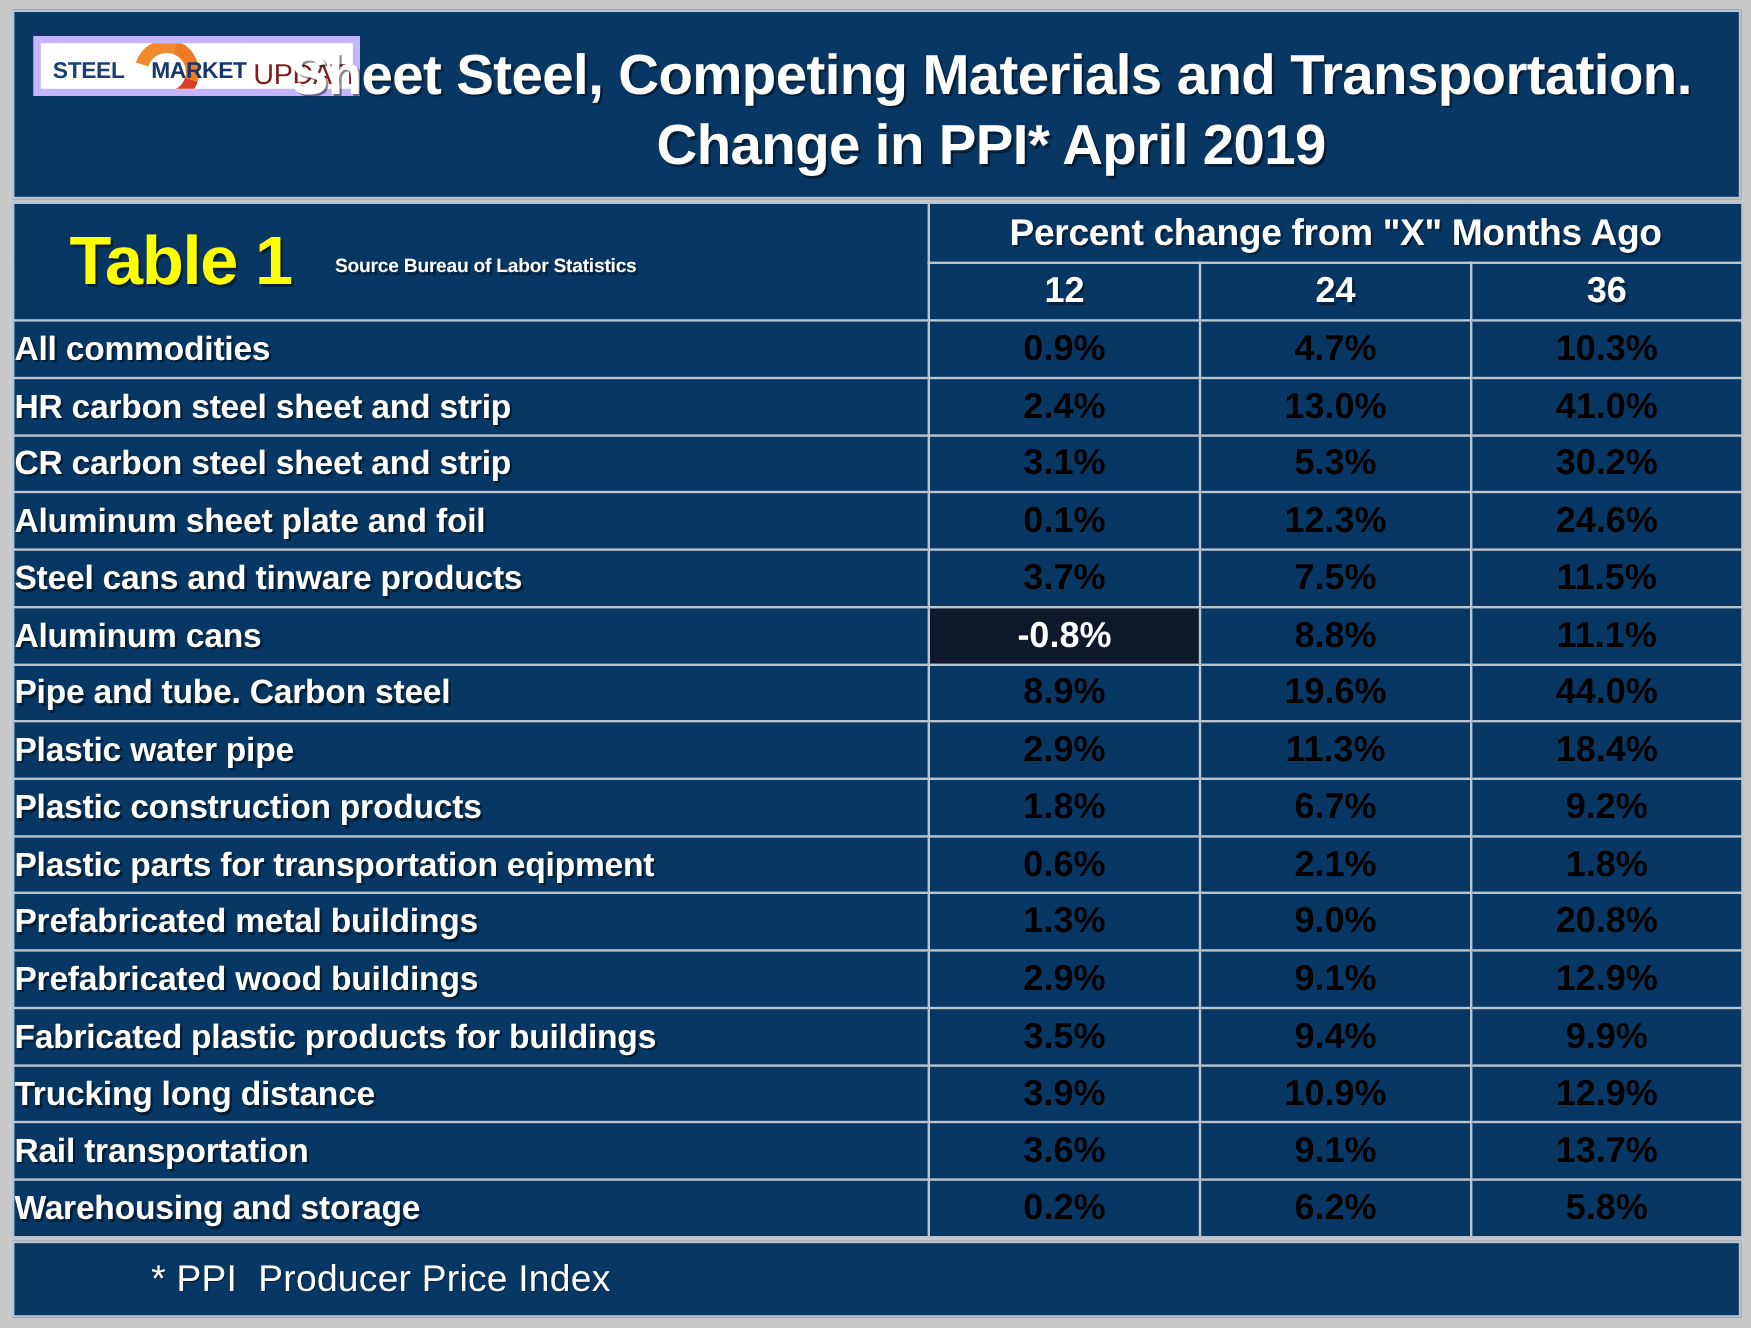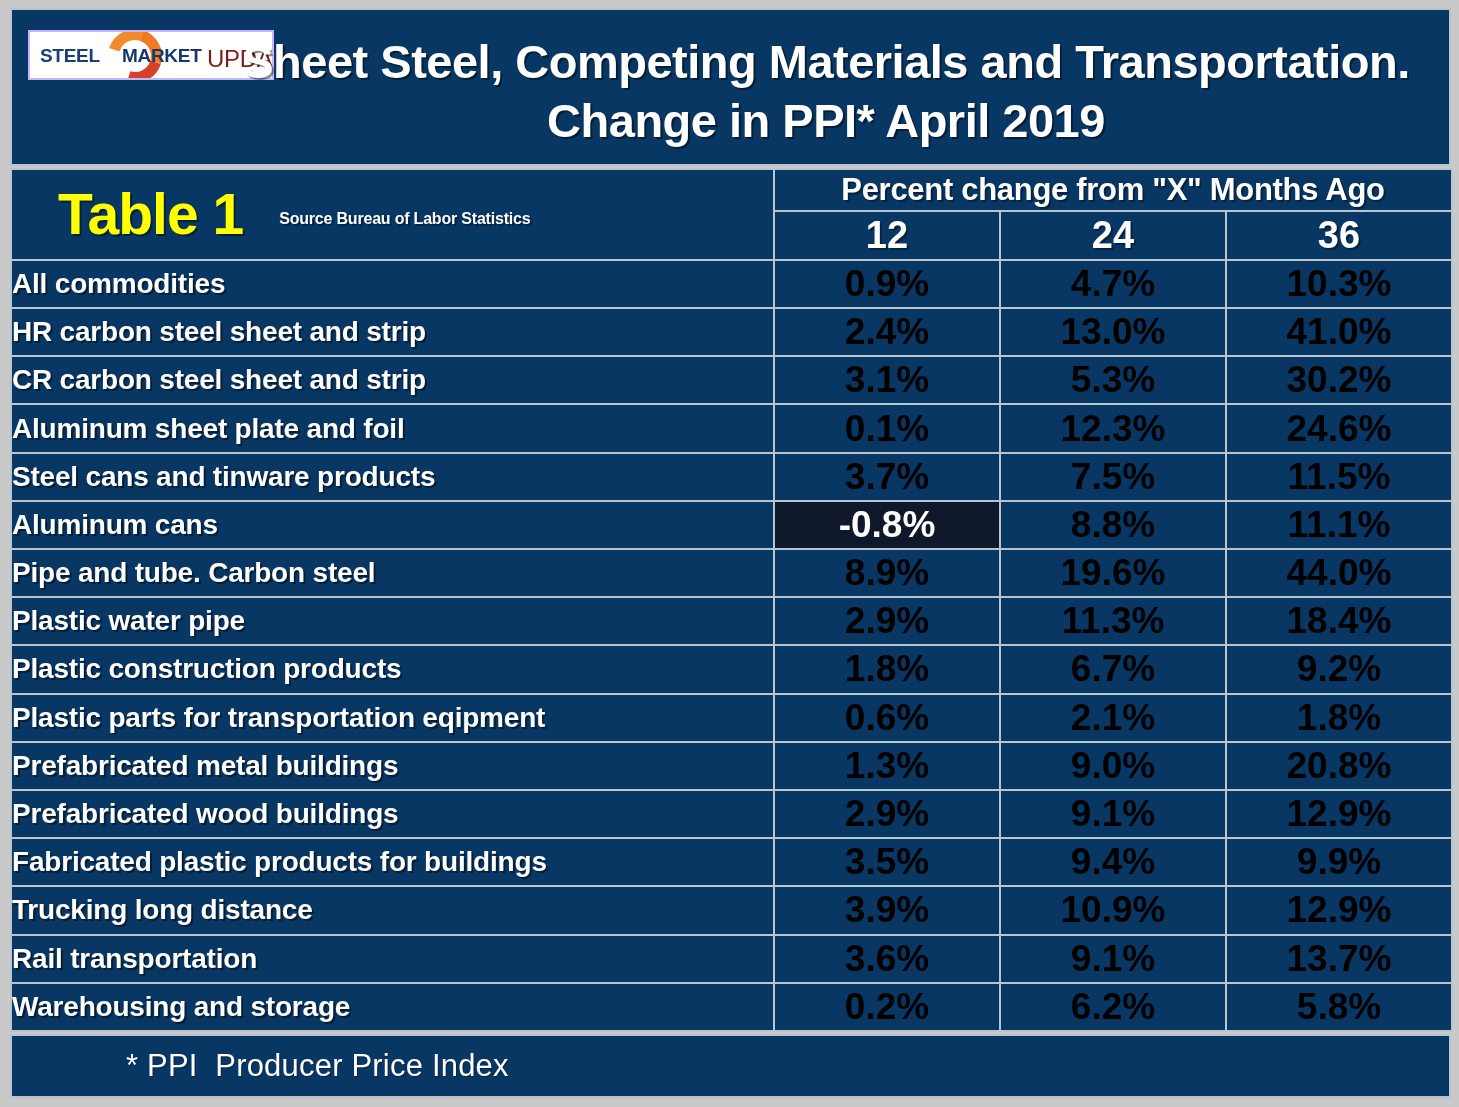--- a/index.html
+++ b/index.html
@@ -33,24 +33,24 @@
     top: 8px;
     width: 1441px;
     height: 158px;
   }
 
   
   #logo {
     position: absolute;
     left: 16px;
     top: 20px;
-    width: 246px;
+    width: 272px;
     height: 50px;
     background: #ffffff;
-    border: 2px solid #c4b5fd;
+    border: 6px solid #c4b5fd;
     box-sizing: border-box;
     overflow: hidden;
   }
   #logo-ring {
     position: absolute;
     left: 78px;
     top: -3px;
     width: 54px;
     height: 54px;
     border-radius: 50%;
@@ -134,21 +134,21 @@
     font-weight: bold;
     font-size: 31px;
     text-align: center;
     text-shadow: 2px 2px 0 rgba(0,0,0,0.35);
     letter-spacing: -0.3px;
     white-space: nowrap;
   }
   .hdr-num {
     color: #ffffff;
     font-weight: bold;
-    font-size: 38px;
+    font-size: 30px;
     text-align: center;
     text-shadow: 2px 2px 0 rgba(0,0,0,0.35);
   }
 
   #titlecell-inner {
     display: flex;
     align-items: center;
     height: 100%;
     padding-left: 46px;
     box-sizing: border-box;
@@ -178,21 +178,21 @@
     font-weight: bold;
     font-size: 28px;
     padding-left: 8px;
     letter-spacing: -0.2px;
     text-shadow: 2px 2px 0 rgba(0,0,0,0.45);
     white-space: nowrap;
   }
   td.val {
     text-align: center;
     font-weight: bold;
-    font-size: 37px;
+    font-size: 30px;
     background: #00ee00;
     color: #000000;
     border-color: #d8dde4;
   }
   td.val.neg {
     background: #0f172a;
     color: #ffffff;
   }
 
   

